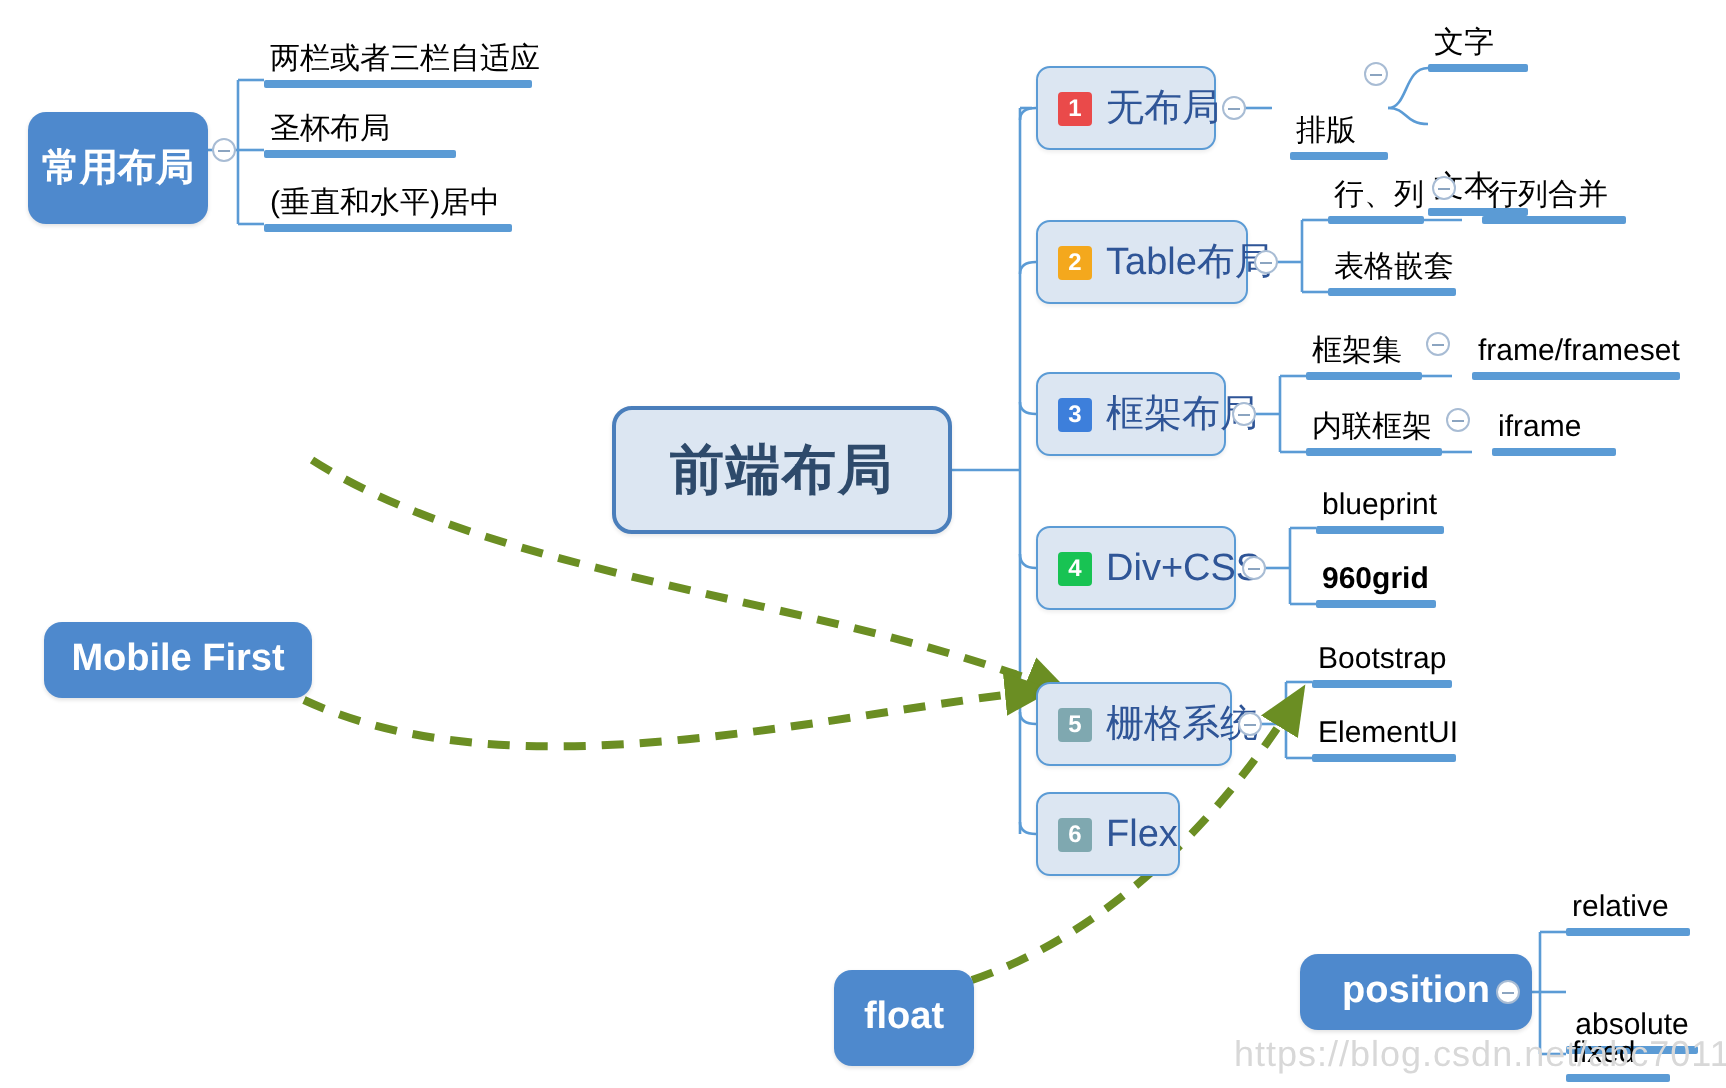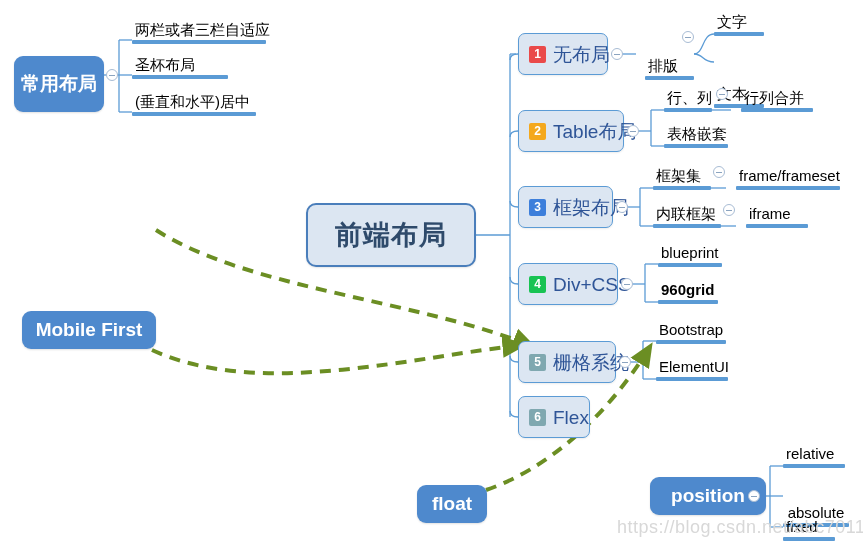--- a/index.html
+++ b/index.html
@@ -229,21 +229,21 @@
     <span class="bar"></span>
   </div>
   <div class="leaf cjk" style="left:132px; top:94px; width:124px;">
     <span class="txt">(垂直和水平)居中</span>
     <span class="bar"></span>
   </div>
 
   <div class="node pill" style="left:22px; top:311px; width:134px; height:38px;">
     <span>Mobile First</span>
   </div>
-  <div class="node pill" style="left:417px; top:485px; width:70px; height:38px;text-align:right;">
+  <div class="node pill" style="left:417px; top:485px; width:70px; height:48px;text-align:right;">
     <span>float</span>
   </div>
 
   <div class="node main-node" style="left:518px; top:33px; width:90px; height:42px;">
     <span class="badge" style="background:#ea4a4a;">1</span>
     <span class="main-label">无布局</span>
   </div>
   <div class="toggle" style="left:611px; top:48px;"></div>
 
   <div class="leaf cjk" style="left:645px; top:34px; width:49px;margin-top:24px;">

